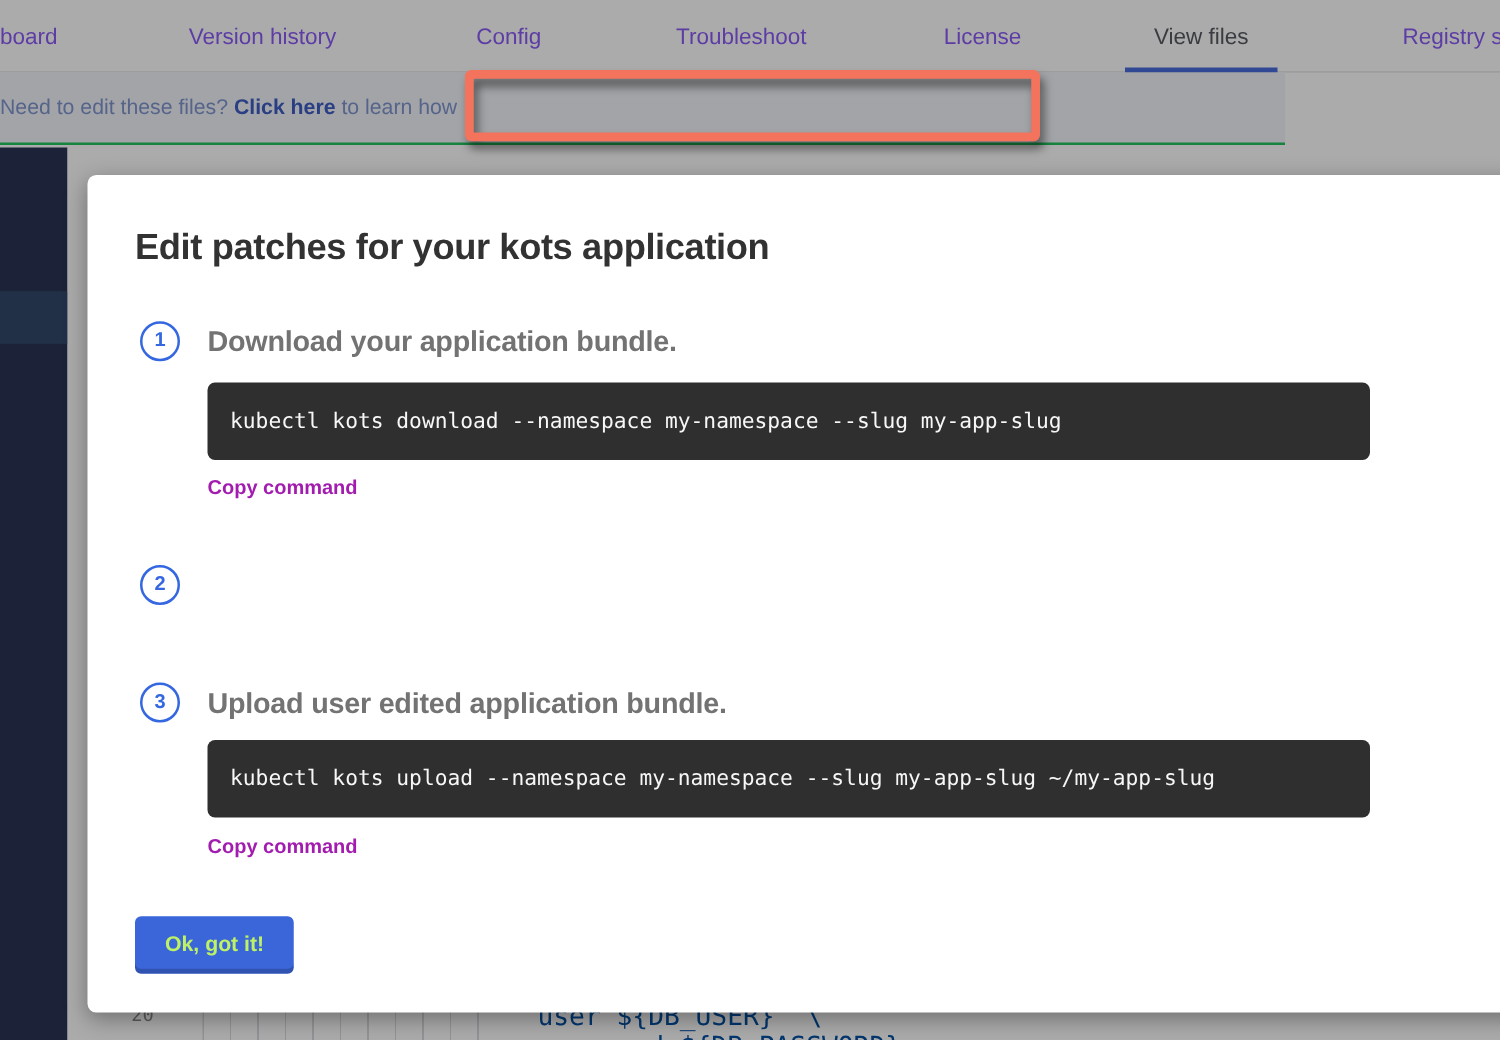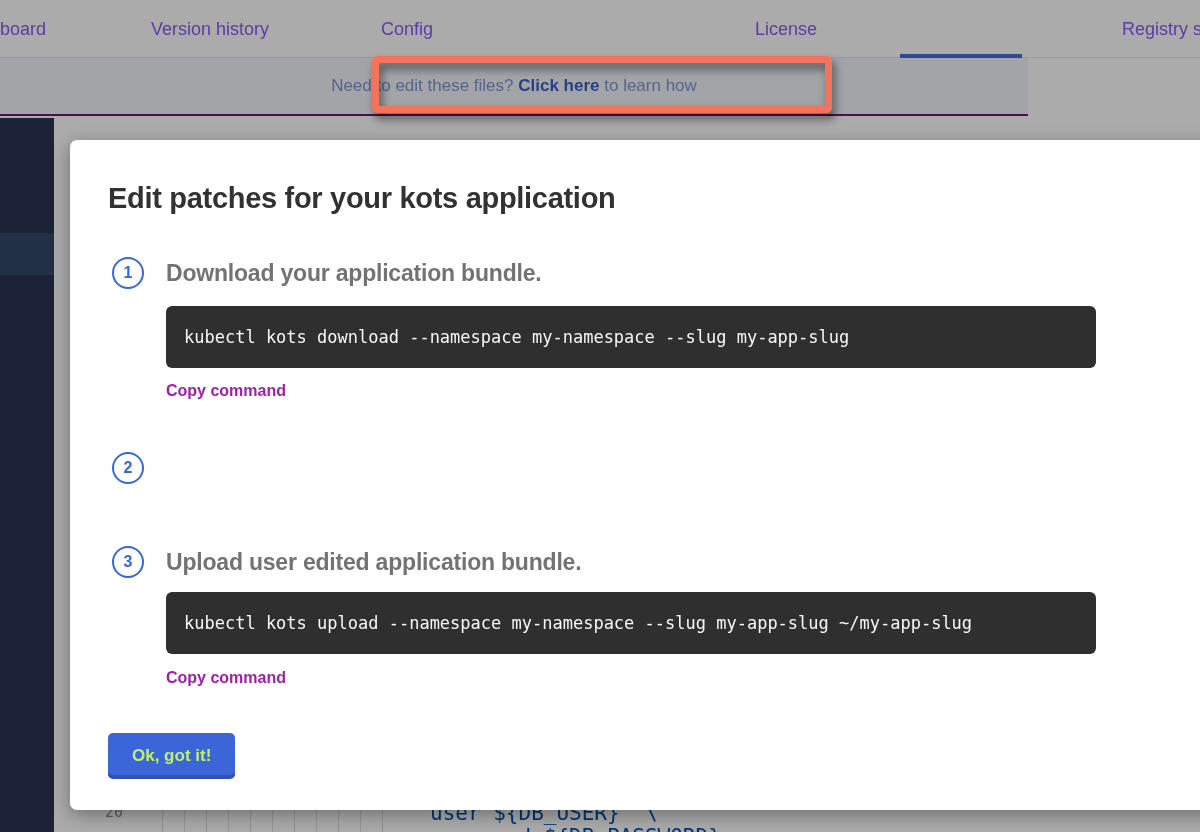--- a/index.html
+++ b/index.html
@@ -21,22 +21,22 @@
   }
   .tab.centered { transform: translateX(-50%); }
   .tab.active { color: #565a60; }
   .tab-underline {
     position: absolute; left: 900px; top: 54px; width: 122px; height: 4px;
     background: #4a6ede;
   }
 
   .banner-row {
     position: absolute; left: 0; top: 58px; width: 1028px; height: 58px;
-    background: #f2f5fa; border-bottom: 2px solid #701a75;
-    text-align: center; line-height: 56px; font-size: 17px;
+    background: #f2f5fa; border-bottom: 2px solid #22c55e;
+    line-height: 56px; font-size: 17px;
   }
   .banner-row .soft { color: #8096cf; }
   .banner-row .link { color: #3f5dc4; font-weight: bold; cursor: pointer; }
 
   .sidebar {
     position: absolute; left: 0; top: 118px; width: 54px; height: 714px;
     background: #2b3452;
   }
   .sidebar-highlight {
     position: absolute; left: 0; top: 115px; width: 54px; height: 42px;
@@ -124,21 +124,23 @@
     pointer-events: none;
   }
 </style>
 </head>
 <body>
 
 <div class="topnav">
   <span class="tab" style="left:0">board</span>
   <span class="tab centered" style="left:210px">Version history</span>
   <span class="tab centered" style="left:407px">Config</span>
+  <span class="tab centered" style="left:593px">Troubleshoot</span>
   <span class="tab centered" style="left:786px">License</span>
+  <span class="tab centered active" style="left:961px">View files</span>
   <span class="tab" style="left:1122px">Registry se</span>
   <div class="tab-underline"></div>
 </div>
 
 <div class="banner-row">
   <span class="soft">Need to edit these files? </span><span class="link">Click here</span><span class="soft"> to learn how</span>
 </div>
 
 <div class="sidebar">
   <div class="sidebar-highlight"></div>

